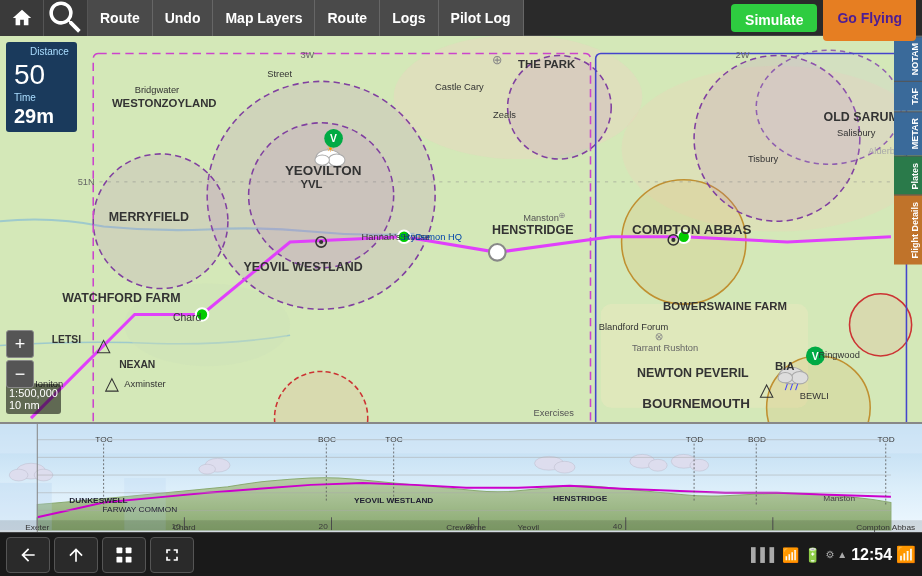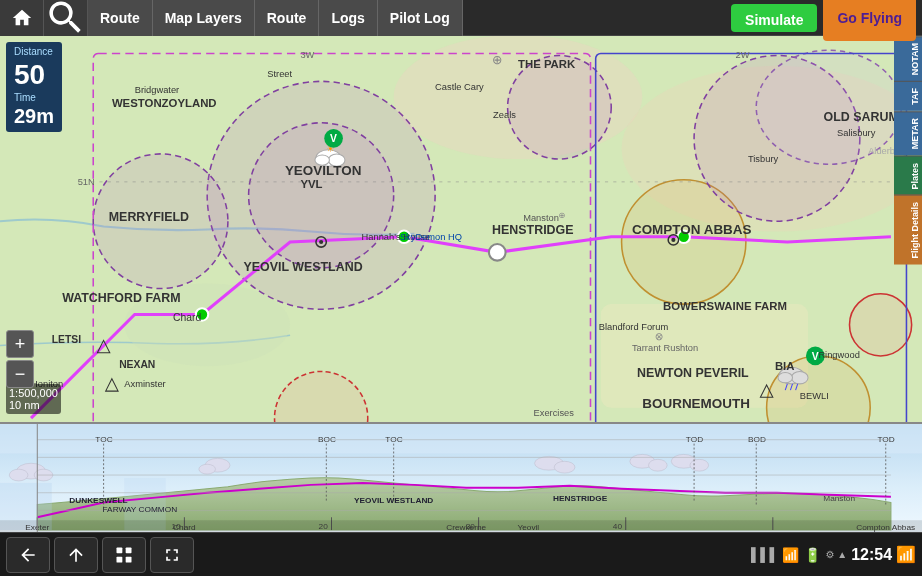--- a/index.html
+++ b/index.html
@@ -88,22 +88,22 @@
     #dist-time-panel {
       position: absolute;
       top: 6px; left: 6px;
       background: #1a3a5c;
       color: #fff;
       padding: 4px 8px;
       border-radius: 3px;
       z-index: 20;
       line-height: 1.2;
     }
-    .dist-label { font-size: 10px; color: #adf; }
-    .dist-value { font-size: 28px; font-weight: bold; color: #fff; }
+    .dist-label { font-size: 10px; color: #adf; margin-left: 16px; }
+    .dist-value { font-size: 28px; font-weight: normal; color: #fff; }
     .time-label { font-size: 10px; color: #adf; }
     .time-value { font-size: 20px; font-weight: bold; color: #fff; }
 
     
     #scale-panel {
       position: absolute;
       bottom: 8px; left: 6px;
       background: rgba(0,0,0,0.55);
       color: #fff;
       padding: 3px 3px;
@@ -240,20 +240,21 @@
     <svg viewBox="0 0 24 24" fill="white">
         <path d="M10 20v-6h4v6h5v-8h3L12 3 2 12h3v8z"></path>
       </svg>
   </div>
   <div class="nav-search-btn">
     <svg viewBox="0 0 24 24" fill="white">
         <path d="M15.5 14h-.79l-.28-.27A6.471 6.471 0 0 0 16 9.5 6.5 6.5 0 1 0 9.5 16c1.61 0 3.09-.59 4.23-1.57l.27.28v.79l5 4.99L20.49 19l-4.99-5zm-6 0C7.01 14 5 11.99 5 9.5S7.01 5 9.5 5 14 7.01 14 9.5 11.99 14 9.5 14z"></path>
       </svg>
   </div>
   <button class="nav-btn">Route</button>
+  <button class="nav-btn">Undo</button>
   <button class="nav-btn">Map Layers</button>
   <button class="nav-btn">Route</button>
   <button class="nav-btn">Logs</button>
   <button class="nav-btn">Pilot Log</button>
   <div class="nav-spacer"></div>
   <button class="nav-simulate-btn">Simulate</button>
   <button class="nav-goflying-btn">Go Flying</button>
 </div>
 
 <div id="main-area">

